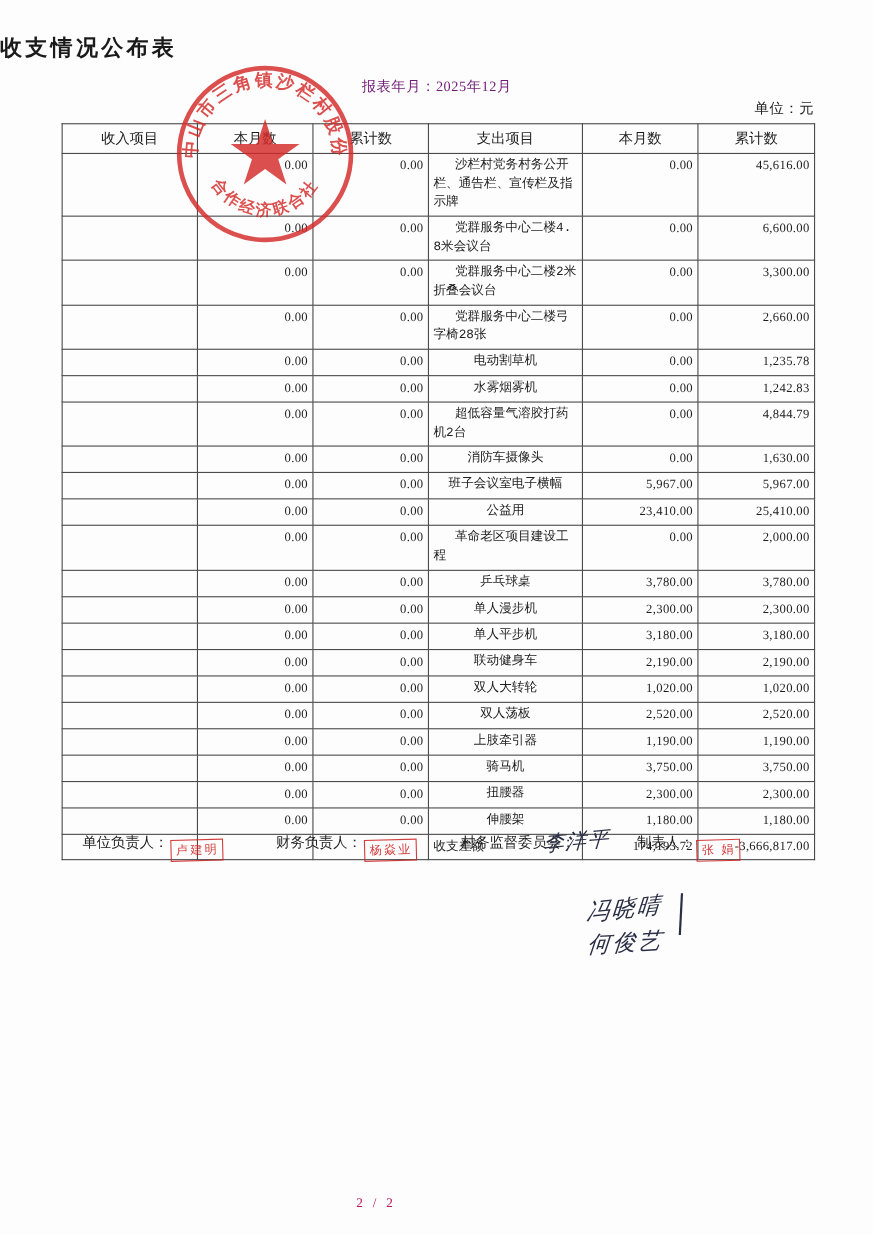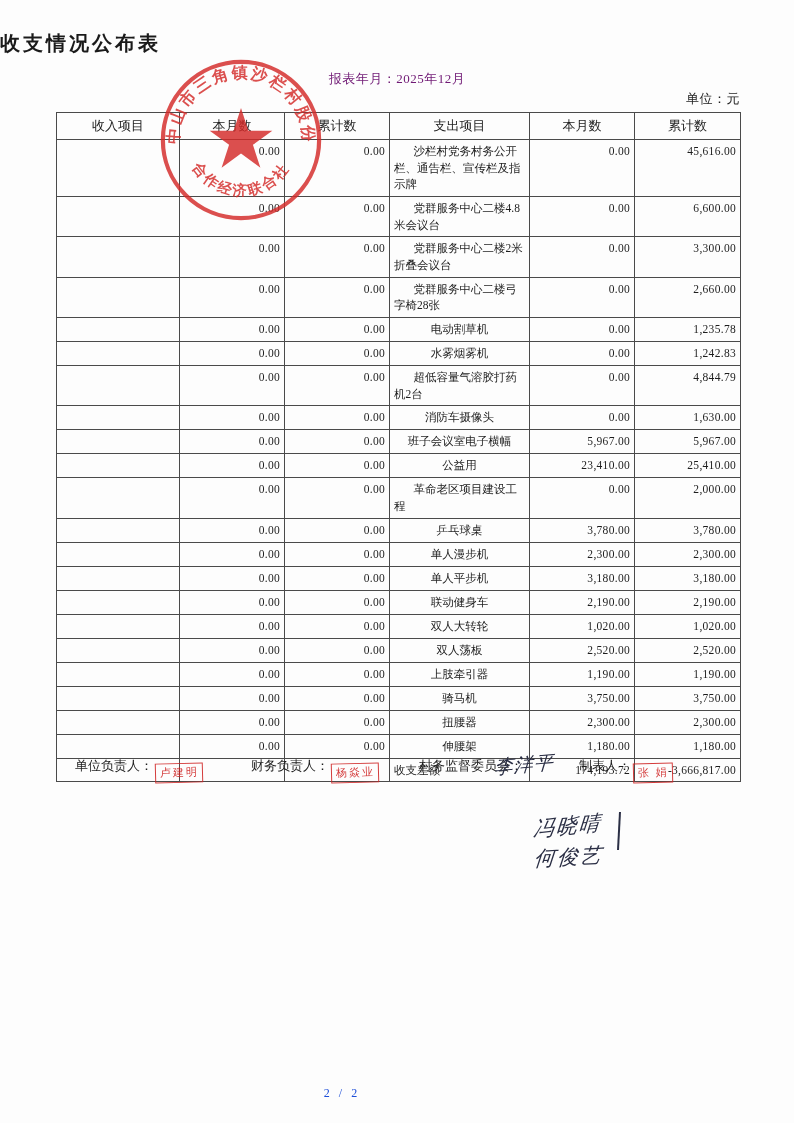--- a/index.html
+++ b/index.html
@@ -94,20 +94,21 @@
   .num {
     text-align: right;
     font-family: "Liberation Serif", "DejaVu Serif", serif;
     letter-spacing: 0.3px;
     white-space: nowrap;
   }
   .item-text {
     text-align: left;
     text-indent: 1.7em;
     word-break: break-all;
+    font-family: Liberation Mono, monospace;
   }
   .item-short {
     text-align: center;
     text-indent: 0;
   }
   .total-label {
     text-align: left;
     text-indent: 0;
     padding-left: 5px;
   }
@@ -200,21 +201,21 @@
   
   .page-number {
     position: absolute;
     top: 1086px;
     left: 0;
     width: 794px;
     text-align: center;
     padding-right: 110px;
     box-sizing: border-box;
     font-size: 12px;
-    color: #1d4ed8;
+    color: #be185d;
     letter-spacing: 3px;
   }
 </style>
 </head>
 <body>
 
 <div class="page">
 
   <div class="doc-title">收支情况公布表</div>
   <div class="report-period">报表年月：2025年12月</div>

